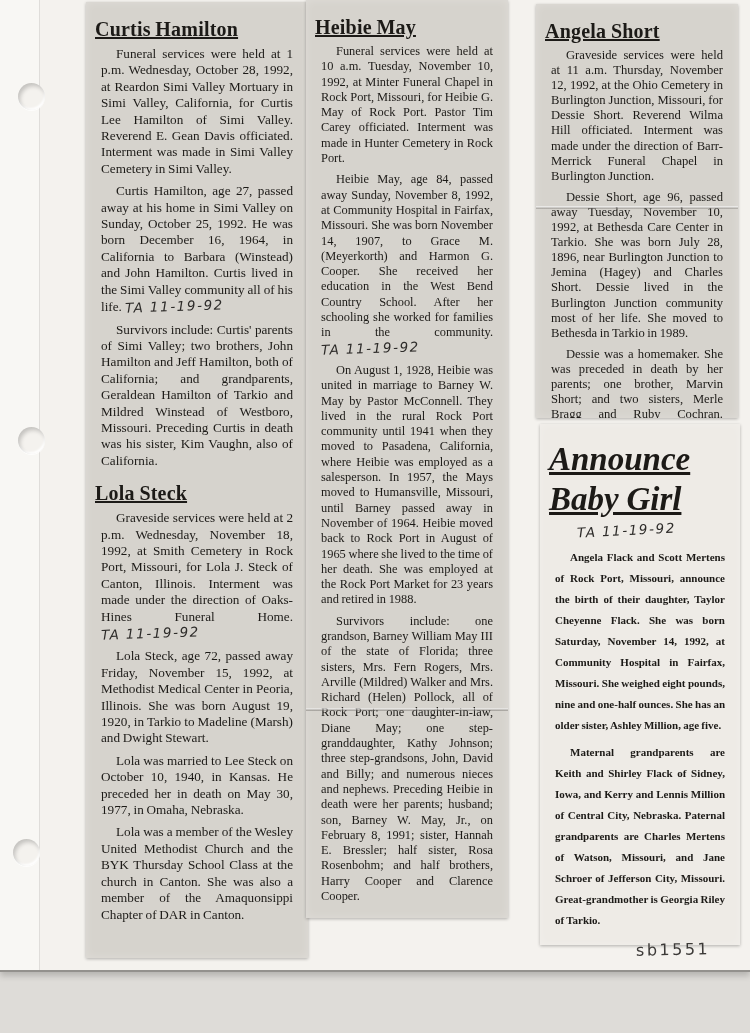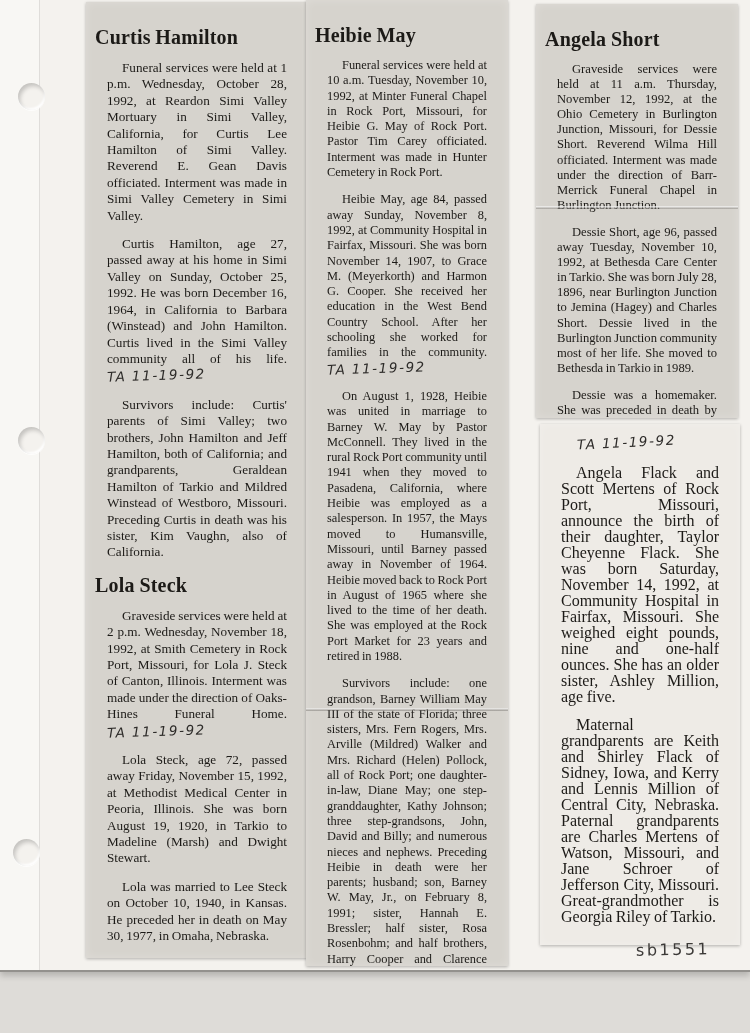--- a/index.html
+++ b/index.html
@@ -39,29 +39,30 @@
 
   .clipping{
     position:absolute;
     background:var(--newsprint);
     color:var(--ink);
     padding:8px 9px;
     box-shadow:0 1px 3px rgba(0,0,0,0.28), inset 0 0 10px rgba(255,255,255,0.22);
     word-spacing:-0.5px;
   }
   .clipping p{
-    margin:12px;
+    margin:6px;
     text-indent:15px;
     text-align:justify;
     line-height:16.2px;
     font-size:13.2px;
   }
   .clip-title{
-    font-size:20px;font-weight:bold;margin:16px 0 5px 0;letter-spacing:0.2px;
+    font-size:20px;font-weight:bold;margin:8px 0 5px 0;letter-spacing:0.2px;
     line-height:1.1;
+    text-decoration:underline;
   }
   .article + .article .clip-title{margin-top:13px;}
 
   .clip-column-left{left:86px;top:2px;width:222px;height:956px;overflow:hidden;}
   .clip-column-left p{font-size:13.2px;line-height:16.4px;}
 
   .clip-column-middle{left:306px;top:0;width:202px;max-height:966px;overflow:hidden;}
   .clip-column-middle p{font-size:12.4px;line-height:15.3px;}
   .clip-column-middle::after{
     content:"";position:absolute;left:0;right:0;top:708px;height:3px;
@@ -69,21 +70,21 @@
   }
 
   .clip-dessie{left:536px;top:4px;width:202px;height:414px;overflow:hidden;}
   .clip-dessie p{font-size:12.6px;line-height:15.1px;}
   .clip-dessie::after{
     content:"";position:absolute;left:0;right:0;top:202px;height:3px;
     background:linear-gradient(to bottom, rgba(255,255,255,0.8), rgba(70,66,60,0.35));
   }
 
   .clip-announce{left:540px;top:424px;width:200px;background:var(--announce-bg);}
-  .clip-announce p{font-size:16px;line-height:16px;}
+  .clip-announce p{font-size:11px;line-height:21px;font-weight:bold;}
   .clip-announce .clip-title{
     font-size:33px;font-style:italic;line-height:1.2;margin-bottom:1px;letter-spacing:0;
   }
 
   .handnote{
     font-family:"DejaVu Sans", sans-serif;
     font-style:italic;
     font-size:13.5px;
     letter-spacing:1.6px;
     color:var(--pen);
@@ -141,18 +142,19 @@
       <article class="clipping clip-dessie">
         <section class="article">
     <h2 class="clip-title">Angela Short</h2>
   <p>Graveside services were held at 11 a.m. Thursday, November 12, 1992, at the Ohio Cemetery in Burlington Junction, Missouri, for Dessie Short. Reverend Wilma Hill officiated. Interment was made under the direction of Barr-Merrick Funeral Chapel in Burlington Junction.</p>
           <p>Dessie Short, age 96, passed away Tuesday, November 10, 1992, at Bethesda Care Center in Tarkio. She was born July 28, 1896, near Burlington Junction to Jemina (Hagey) and Charles Short. Dessie lived in the Burlington Junction community most of her life. She moved to Bethesda in Tarkio in 1989.</p>
           <p>Dessie was a homemaker. She was preceded in death by her parents; one brother, Marvin Short; and two sisters, Merle Bragg and Ruby Cochran. Survivors include nieces, nephews and cousins. <span class="handnote">TA 11-19-92</span></p>
         </section>
       </article>
       <article class="clipping clip-announce">
         <section class="article">
+    <h2 class="clip-title">Announce Baby Girl</h2>
   <div class="handnote title-note">TA 11-19-92</div><p>Angela Flack and Scott Mertens of Rock Port, Missouri, announce the birth of their daughter, Taylor Cheyenne Flack. She was born Saturday, November 14, 1992, at Community Hospital in Fairfax, Missouri. She weighed eight pounds, nine and one-half ounces. She has an older sister, Ashley Million, age five.</p><p>Maternal grandparents are Keith and Shirley Flack of Sidney, Iowa, and Kerry and Lennis Million of Central City, Nebraska. Paternal grandparents are Charles Mertens of Watson, Missouri, and Jane Schroer of Jefferson City, Missouri. Great-grandmother is Georgia Riley of Tarkio.</p></section>
       </article>
     </div>
 
   <div class="scan-code">sb1551</div>
 </div>
 
 </body></html>

